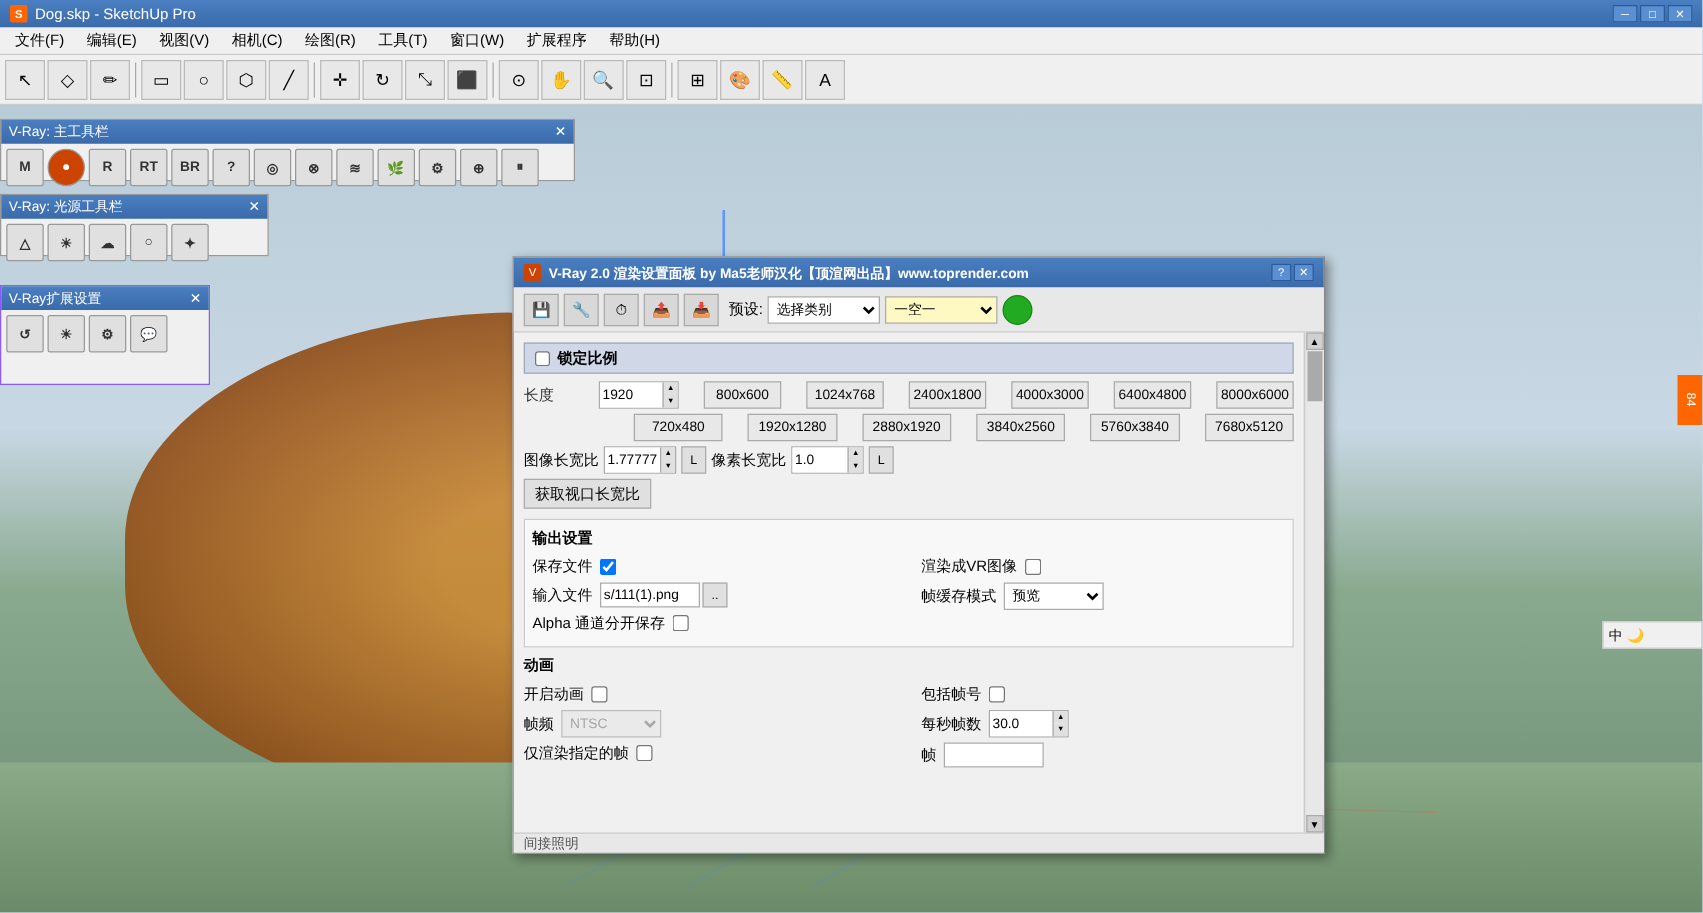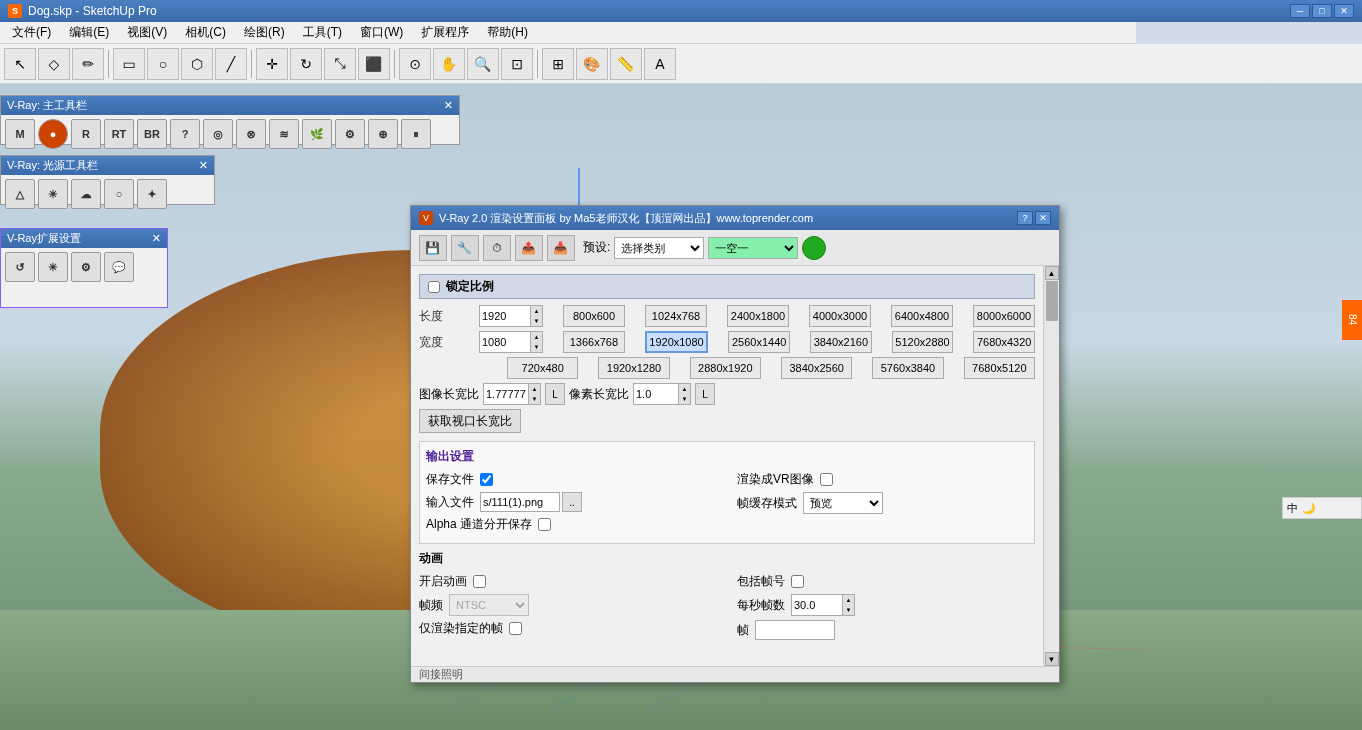--- a/index.html
+++ b/index.html
@@ -57,21 +57,21 @@
       border: 1px solid #2a5a9a;
       cursor: pointer;
       display: flex; align-items: center; justify-content: center;
       font-size: 9px; color: white;
     }
 
     
     .menu-bar {
       position: absolute;
       top: 22px; left: 0;
-      width: 1136px;
+      width: 1362px;
       height: 22px;
       background: #f0f0f0;
       border-bottom: 1px solid #ccc;
       display: flex;
       align-items: center;
       padding: 0 4px;
       gap: 2px;
     }
     .menu-item {
       padding: 2px 8px;
@@ -317,21 +317,21 @@
       font-size: 11px;
       border: 1px solid #aaa;
       background: white;
       padding: 0 2px;
       width: 90px;
     }
     .preset-select2 {
       height: 22px;
       font-size: 11px;
       border: 1px solid #aaa;
-      background: #86efac;
+      background: #fef9c3;
       padding: 0 2px;
       width: 90px;
     }
     .green-circle-btn {
       width: 24px; height: 24px;
       background: #22aa22;
       border-radius: 50%;
       border: 1px solid #118811;
       cursor: pointer;
     }
@@ -409,21 +409,21 @@
     .output-section {
       background: #f8f8f8;
       border: 1px solid #ccc;
       padding: 6px;
       margin-top: 4px;
     }
     .output-title {
       font-size: 12px;
       font-weight: bold;
       margin-bottom: 6px;
-      color: #4c1d95;
+      color: #000000;
     }
     .checkbox-row {
       display: flex;
       align-items: center;
       gap: 6px;
       margin-bottom: 4px;
       font-size: 12px;
     }
     .cb {
       width: 13px; height: 13px;
@@ -733,21 +733,21 @@
       <div class="vray-btn">⚙</div>
       <div class="vray-btn">💬</div>
     </div>
   </div>
 
   <div class="vray-dialog">
 
     <div class="dialog-title-bar">
       <div class="dialog-title-left">
         <div class="dialog-title-icon">V</div>
-        <span style="font-size:11px;">V-Ray 2.0 渲染设置面板 by Ma5老师汉化【顶渲网出品】www.toprender.com</span>
+        <span style="font-size:11px;font-weight:bold;">V-Ray 2.0 渲染设置面板 by Ma5老师汉化【顶渲网出品】www.toprender.com</span>
       </div>
       <div class="dialog-title-controls">
         <div class="dialog-title-btn">?</div>
         <div class="dialog-title-btn">✕</div>
       </div>
     </div>
 
     <div class="dialog-toolbar">
       <div class="dialog-tool-btn">💾</div>
       <div class="dialog-tool-btn">🔧</div>
@@ -788,37 +788,20 @@
           </div>
 
           <div class="res-btn2">800x600</div>
           <div class="res-btn2">1024x768</div>
           <div class="res-btn2">2400x1800</div>
           <div class="res-btn2">4000x3000</div>
           <div class="res-btn2">6400x4800</div>
           <div class="res-btn2">8000x6000</div>
         </div>
 
-        <div class="size-row">
-          <span class="form-label">宽度</span>
-          <div class="size-input-wrap">
-            <input type="text" class="size-input" value="1080" style="">
-            <div class="size-spin">
-              <button class="size-spin-btn">▲</button>
-              <button class="size-spin-btn">▼</button>
-            </div>
-          </div>
-
-          <div class="res-btn2">1366x768</div>
-          <div class="res-btn2 selected">1920x1080</div>
-          <div class="res-btn2">2560x1440</div>
-          <div class="res-btn2">3840x2160</div>
-          <div class="res-btn2">5120x2880</div>
-          <div class="res-btn2">7680x4320</div>
-        </div>
 
         <div class="size-row" style="padding-left:88px;">
           <div class="res-btn2">720x480</div>
           <div class="res-btn2">1920x1280</div>
           <div class="res-btn2">2880x1920</div>
           <div class="res-btn2">3840x2560</div>
           <div class="res-btn2">5760x3840</div>
           <div class="res-btn2">7680x5120</div>
         </div>
 

